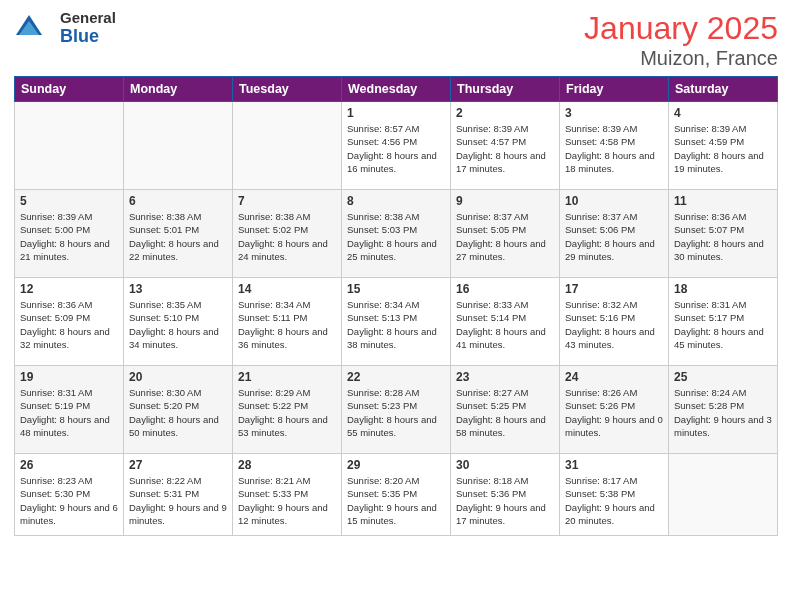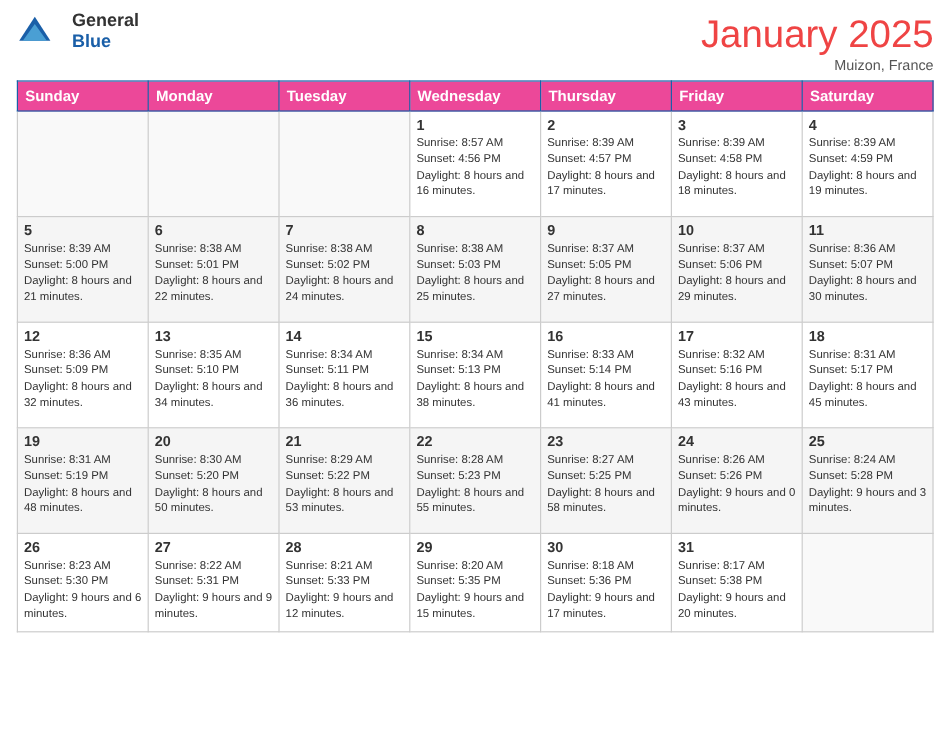--- a/index.html
+++ b/index.html
@@ -30,47 +30,47 @@
       display: flex;
       flex-direction: column;
       line-height: 1.1;
     }
     .logo-general {
       font-size: 15px;
       font-weight: bold;
       color: #333;
     }
     .logo-blue {
-      font-size: 15px;
+      font-size: 18px;
       font-weight: bold;
       color: #1a5fa8;
     }
     .logo-icon {
       width: 30px;
       height: 30px;
     }
     .title-section {
       text-align: right;
     }
     .month-title {
       font-size: 32px;
       font-weight: normal;
       color: #ef4444;
     }
     .location {
-      font-size: 12px;
+      font-size: 20px;
       color: #555;
     }
     .calendar {
       width: 100%;
       border-collapse: collapse;
       table-layout: fixed;
     }
     .calendar th {
-      background-color: #ec4899;
+      background-color: #701a75;
       color: white;
       text-align: left;
       padding: 5px 6px;
       font-size: 12.5px;
       border: 1px solid #1a5fa8;
     }
     .calendar td {
       border: 1px solid #ccc;
       vertical-align: top;
       padding: 4px 5px;

